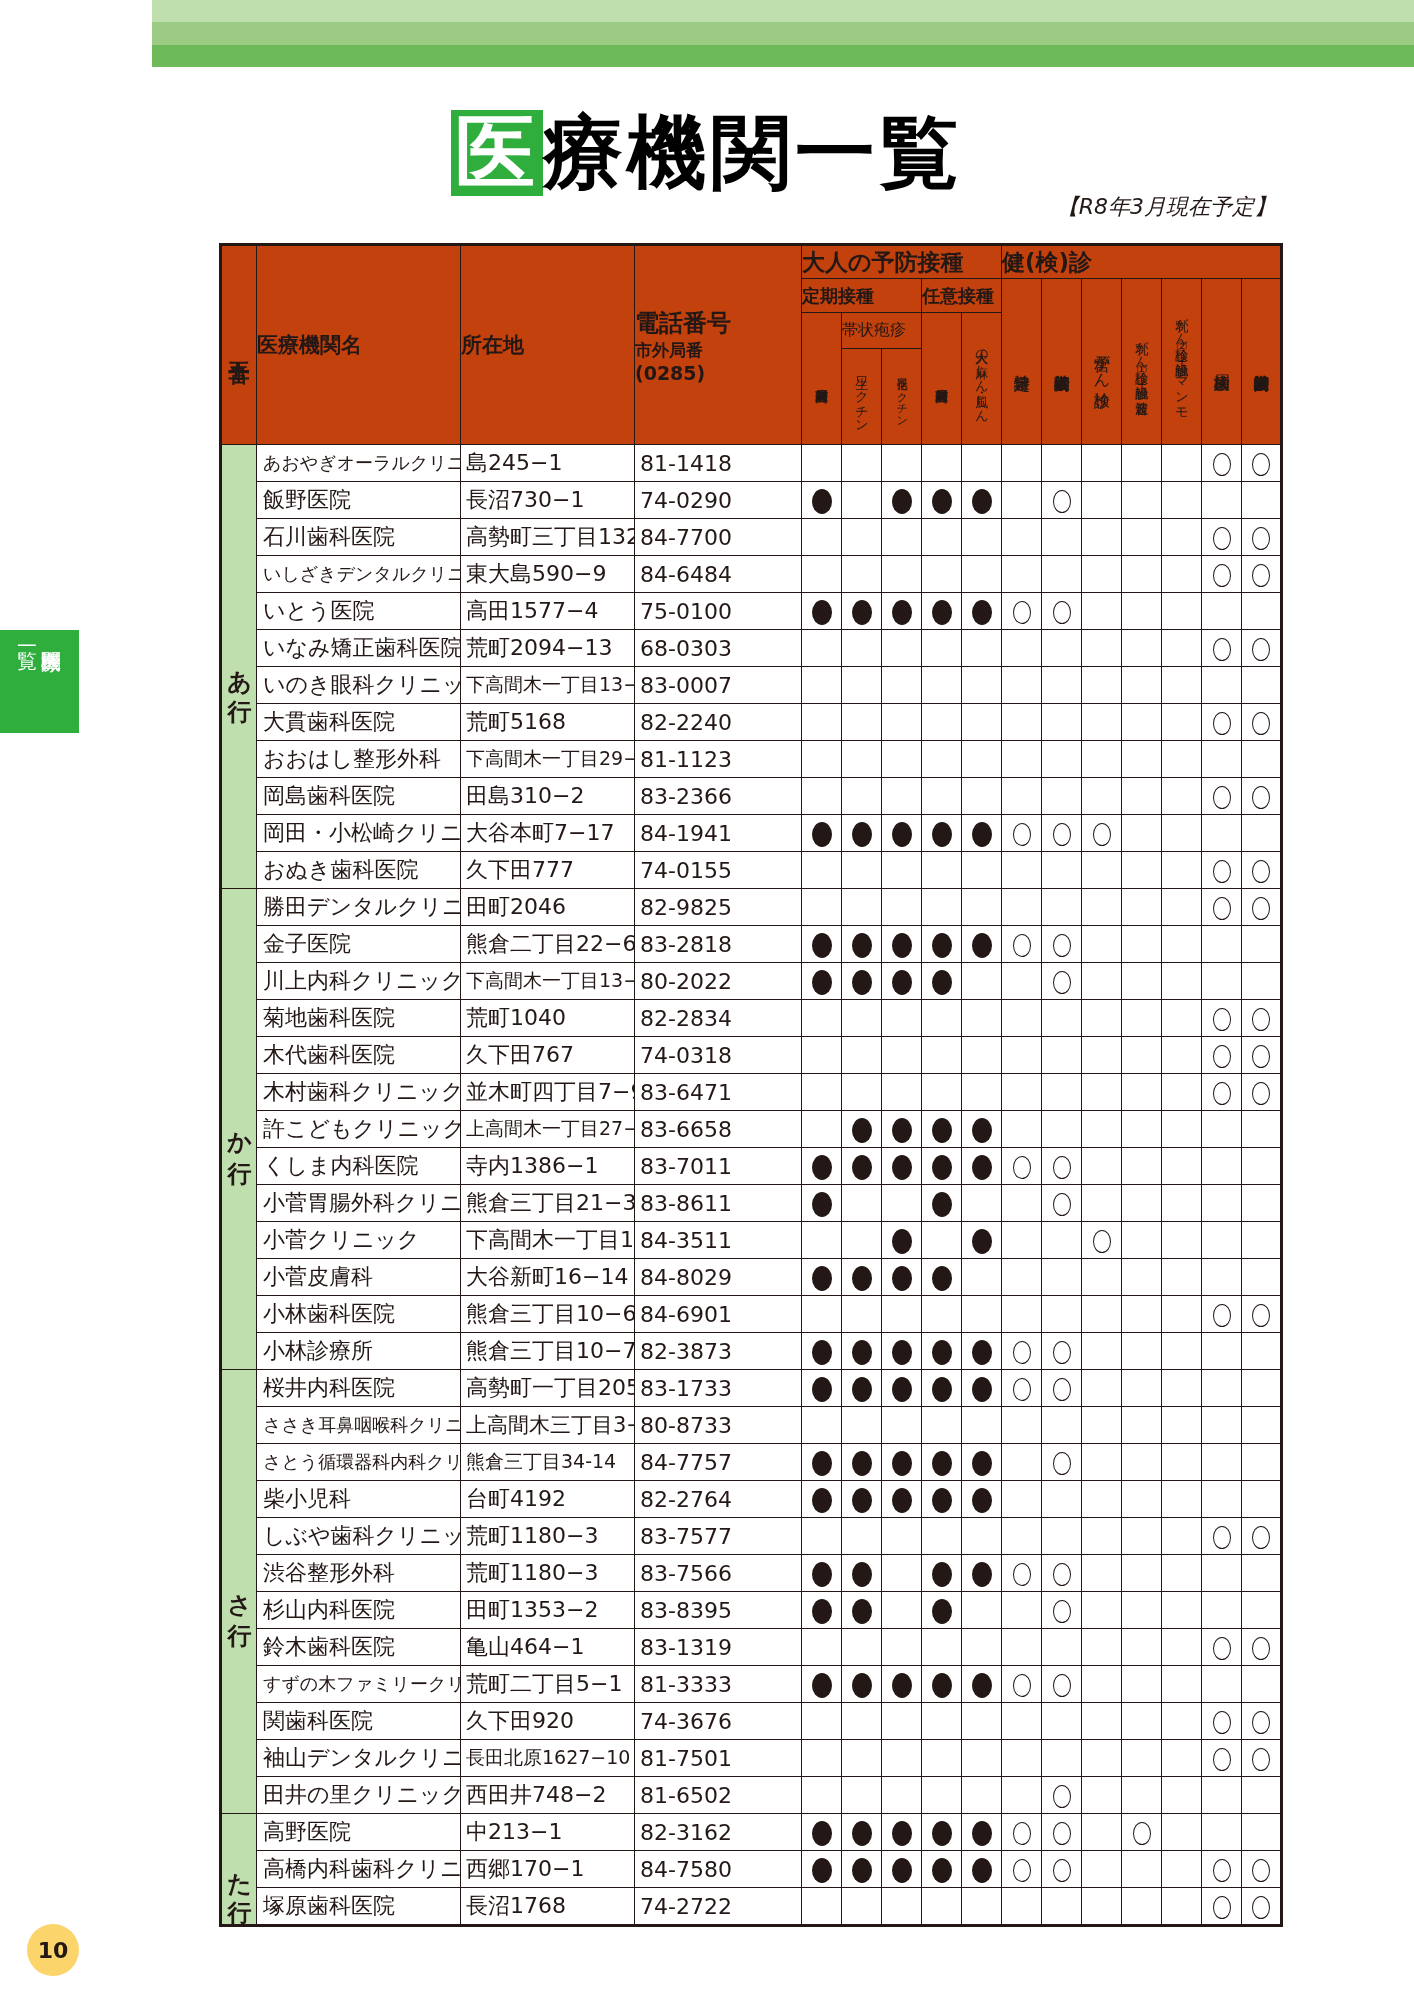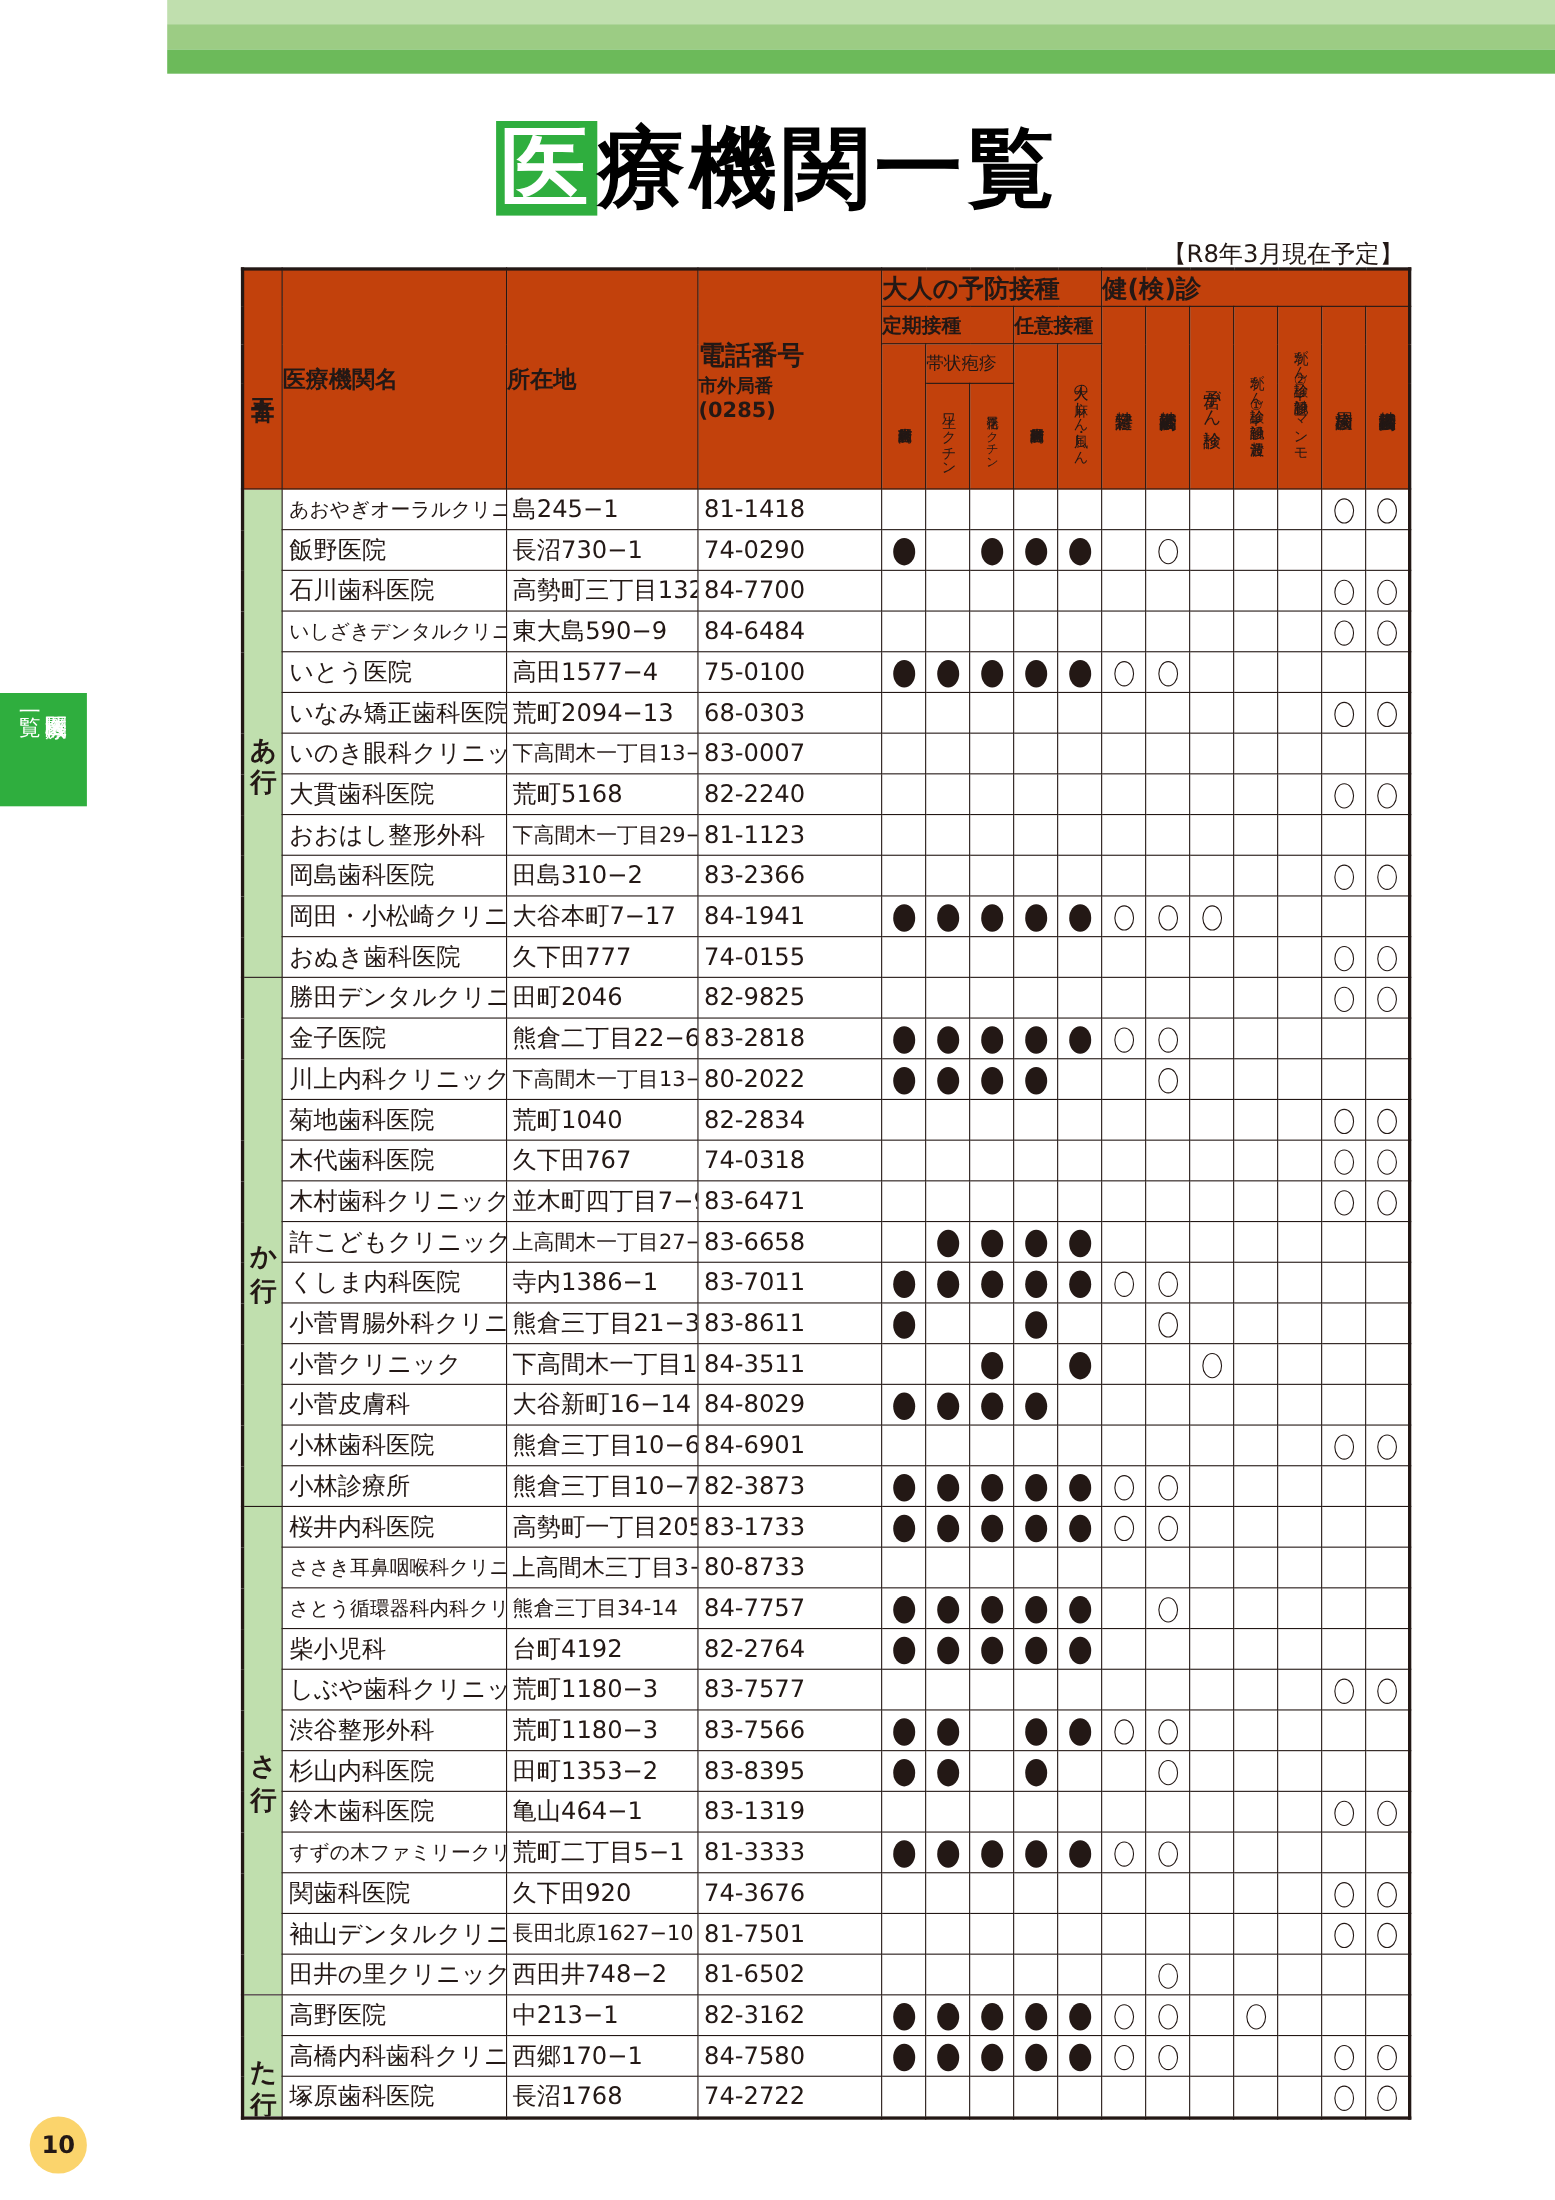--- a/index.html
+++ b/index.html
@@ -4,21 +4,21 @@
 <style>
   html,body{margin:0;padding:0;background:#fff;}
   body{width:1414px;height:2000px;position:relative;overflow:hidden;font-family:"DejaVu Sans",sans-serif;color:#231815;}
   .band{position:absolute;left:152px;right:0;}
   .band1{top:0;height:22px;background:#c0dfae;}
   .band2{top:22px;height:23px;background:#9ccc84;}
   .band3{top:45px;height:22px;background:#6cba5a;}
   .title{position:absolute;top:100px;left:0;width:1414px;text-align:center;font-size:80px;font-weight:bold;letter-spacing:4px;}
   .title .first{display:inline-block;background:#2fae3e;color:#fff;padding:0 4px;line-height:86px;}
   .title .rest{color:#000000;}
-  .asof{position:absolute;top:216px;right:138px;font-size:22px;}
+  .asof{position:absolute;top:192px;right:138px;font-size:22px;font-style:italic;}
   .sidetab{position:absolute;left:0;top:630px;width:79px;height:103px;background:#2fae3e;color:#fff;font-size:20px;display:flex;flex-direction:row-reverse;justify-content:center;gap:2px;padding-top:6px;box-sizing:border-box;}
   .sidetab span{writing-mode:vertical-rl;line-height:22px;}
   .pagenum{position:absolute;left:27px;top:1924px;width:52px;height:52px;border-radius:50%;background:#fbd46c;font-weight:bold;font-size:22px;display:flex;align-items:center;justify-content:center;}
   table{position:absolute;left:219px;top:243px;border-collapse:collapse;table-layout:fixed;width:1056px;border:3px solid #231815;}
   th,td{border:1px solid #231815;padding:0;}
   thead th{background:#c2410c;font-weight:bold;font-size:21px;text-align:left;}
   .vert{writing-mode:vertical-rl;text-orientation:upright;margin:0 auto;line-height:1.05;}
   .vsmall{font-size:16px;font-weight:normal;}
   .vxsmall{font-size:13px;font-weight:normal;}
   tbody td{height:36px;font-size:22px;white-space:nowrap;overflow:hidden;}

